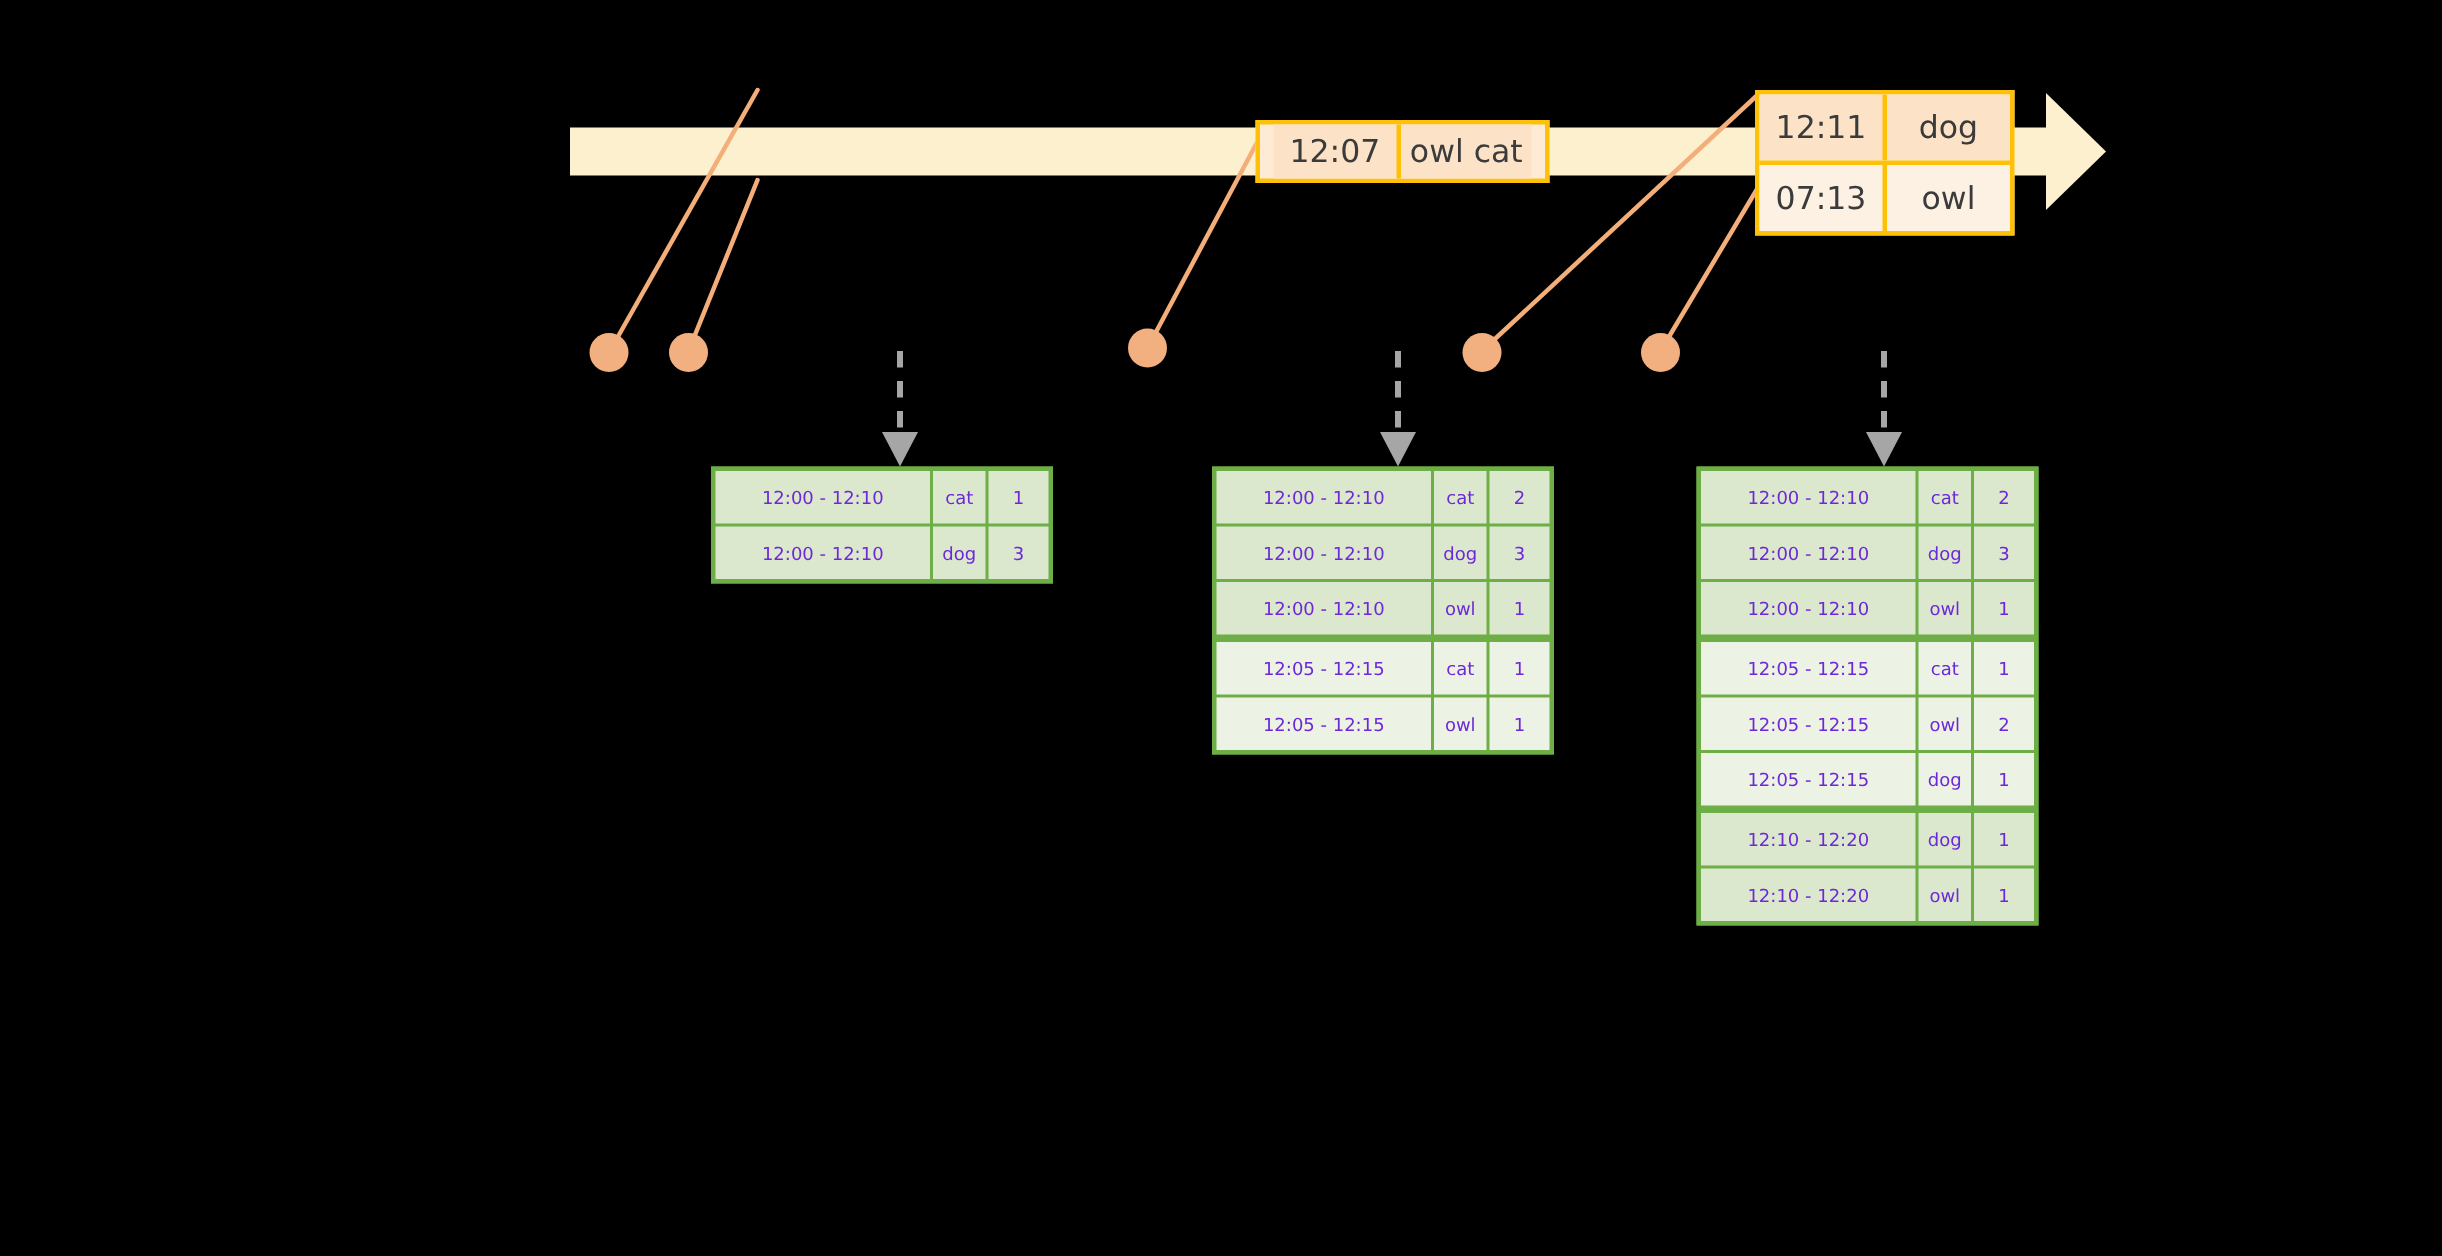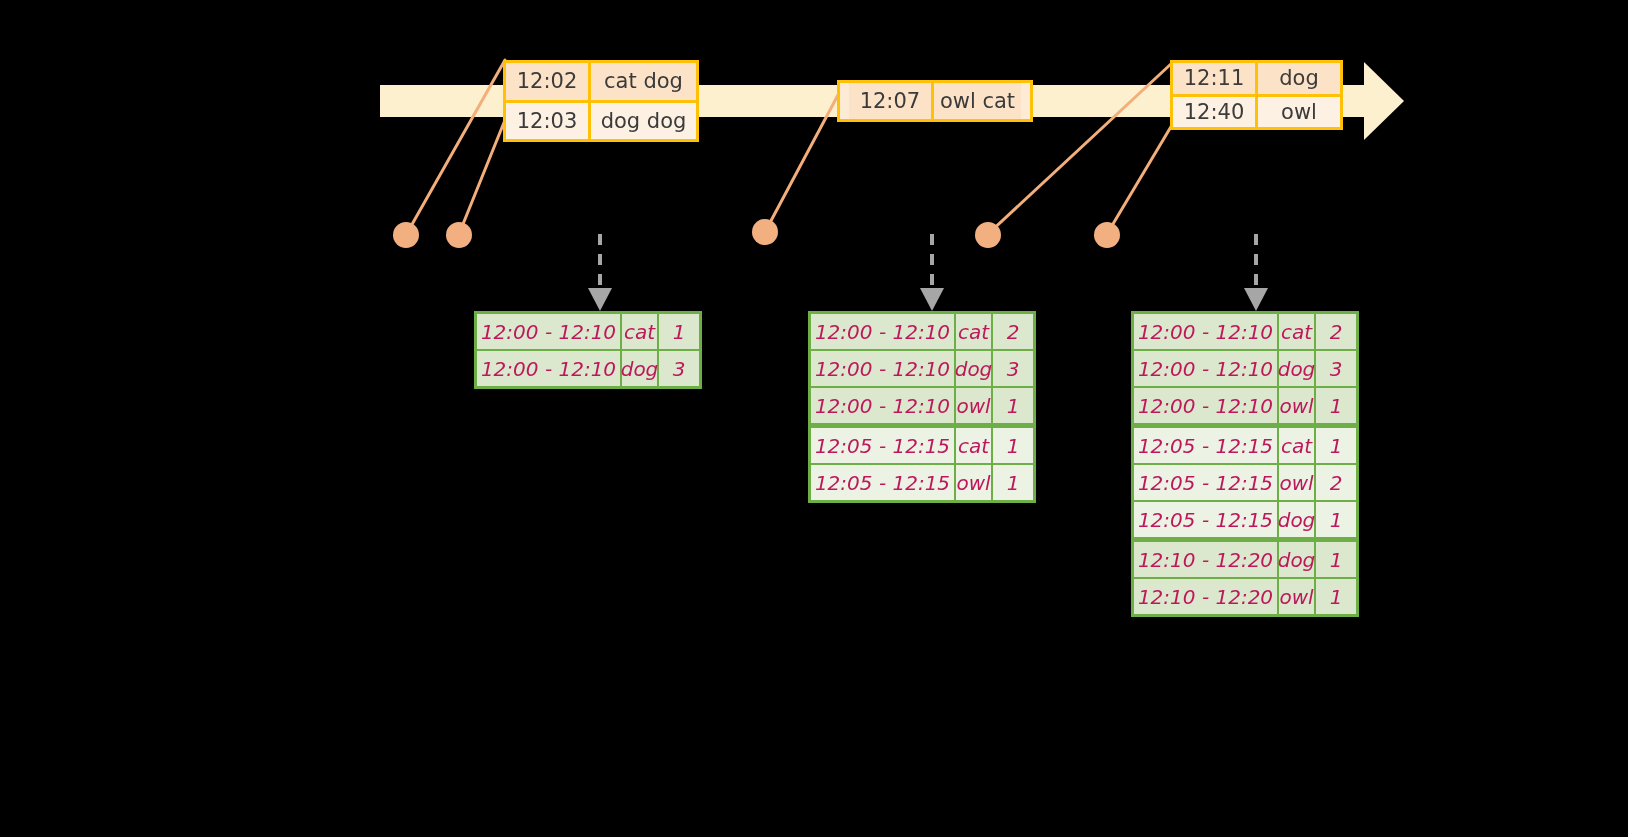--- a/index.html
+++ b/index.html
@@ -40,23 +40,22 @@
     border:3px solid #6EAE46;
     box-sizing:border-box;
     background:#6EAE46;
     display:flex;flex-direction:column;
     gap:2px;
   }
   .rt-row{display:flex;gap:2px;height:35px;}
   .rt-row.grp-edge{margin-top:3px;}
   .rt-cell{
     display:flex;align-items:center;justify-content:center;
-    font-size:20px;color:#be185d;white-space:nowrap;
+    font-size:12px;color:#6d28d9;white-space:nowrap;
     box-sizing:border-box;
-    font-style:italic;
   }
   .rt-row.tone-a .rt-cell{background:#DCE8CD;}
   .rt-row.tone-b .rt-cell{background:#ECF2E4;}
   .rt-cell.window{width:143px;}
   .rt-cell.word{width:35px;}
   .rt-cell.count{width:40px;}
 </style>
 </head>
 <body>
 
@@ -94,45 +93,35 @@
         <line x1="932" y1="234" x2="932" y2="288" stroke-dasharray="11,9"></line>
         <polygon points="920,288 944,288 932,311" stroke="none"></polygon>
       </g>
       <g>
         <line x1="1256" y1="234" x2="1256" y2="288" stroke-dasharray="11,9"></line>
         <polygon points="1244,288 1268,288 1256,311" stroke="none"></polygon>
       </g>
     </g>
   </svg>
 
-  <div class="event-box" style="left:503px;top:60px;width:196px;height:82px;">
-    <div class="event-row shade-a">
-      <div class="event-cell time">12:02</div>
-      <div class="event-cell words">cat dog</div>
-    </div>
-    <div class="event-row shade-b">
-      <div class="event-cell time">12:03</div>
-      <div class="event-cell words">dog dog</div>
-    </div>
-  </div>
 
   <div class="event-box" style="left:837px;top:80px;width:196px;height:42px;align-items:center;">
     <div class="event-row shade-a">
       <div class="event-cell time">12:07</div>
       <div class="event-cell words">owl cat</div>
     </div>
   </div>
 
-  <div class="event-box" style="left:1170px;top:60px;width:173px;height:70px;">
+  <div class="event-box" style="left:1170px;top:60px;width:173px;height:97px;">
     <div class="event-row shade-a">
       <div class="event-cell time">12:11</div>
       <div class="event-cell words">dog</div>
     </div>
     <div class="event-row shade-b">
-      <div class="event-cell time">12:40</div>
+      <div class="event-cell time">07:13</div>
       <div class="event-cell words">owl</div>
     </div>
   </div>
 
   <div class="result-table" style="left:474px;top:311px;">
       <div class="rt-row tone-a">
         <div class="rt-cell window">12:00 - 12:10</div>
         <div class="rt-cell word">cat</div>
         <div class="rt-cell count">1</div>
       </div>

